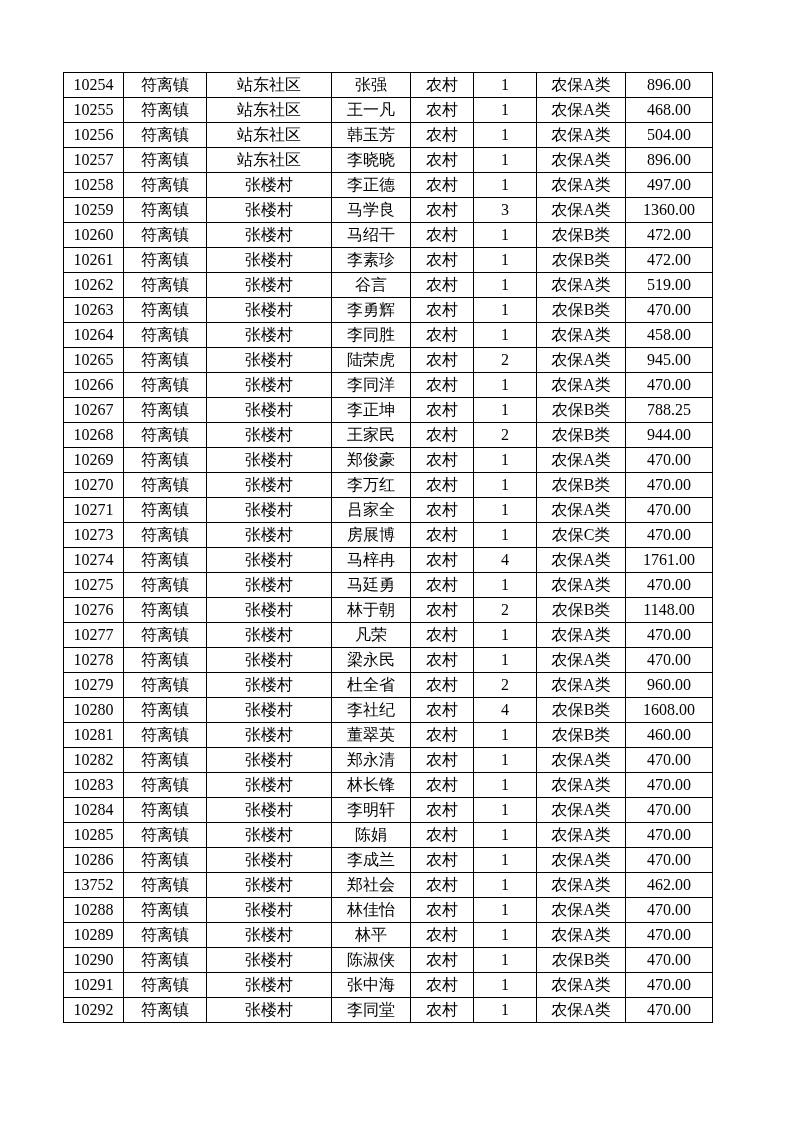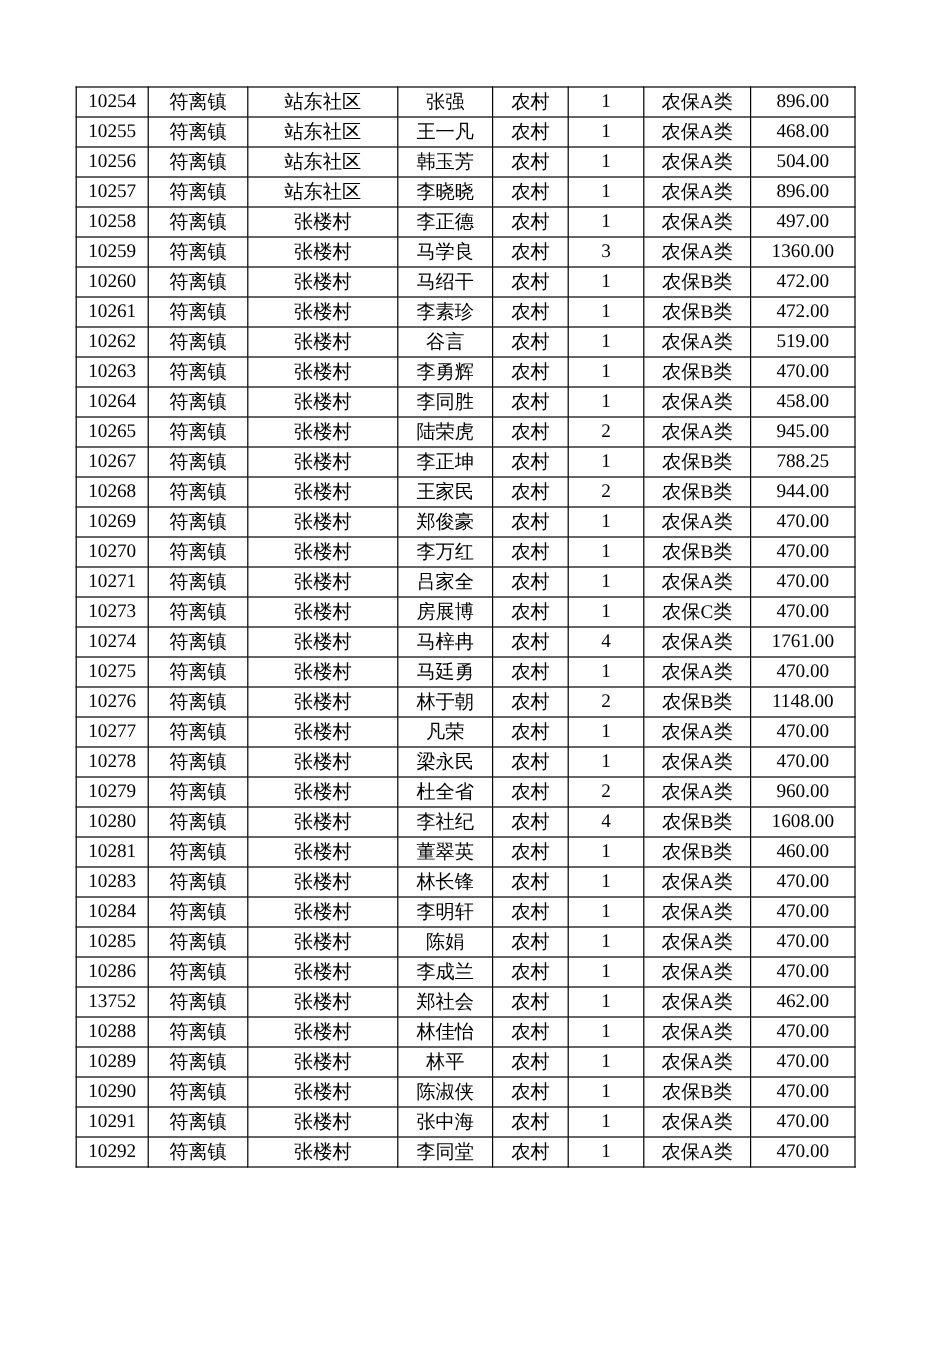--- a/index.html
+++ b/index.html
@@ -161,20 +161,30 @@
     <td class="col-id">10265</td>
     <td class="col-town">符离镇</td>
     <td class="col-village">张楼村</td>
     <td class="col-name">陆荣虎</td>
     <td class="col-res">农村</td>
     <td class="col-count">2</td>
     <td class="col-category">农保A类</td>
     <td class="col-amount">945.00</td>
   </tr>
         <tr>
+    <td class="col-id">10266</td>
+    <td class="col-town">符离镇</td>
+    <td class="col-village">张楼村</td>
+    <td class="col-name">李同洋</td>
+    <td class="col-res">农村</td>
+    <td class="col-count">1</td>
+    <td class="col-category">农保A类</td>
+    <td class="col-amount">470.00</td>
+  </tr>
+        <tr>
     <td class="col-id">10267</td>
     <td class="col-town">符离镇</td>
     <td class="col-village">张楼村</td>
     <td class="col-name">李正坤</td>
     <td class="col-res">农村</td>
     <td class="col-count">1</td>
     <td class="col-category">农保B类</td>
     <td class="col-amount">788.25</td>
   </tr>
         <tr>
@@ -299,20 +309,30 @@
   </tr>
         <tr>
     <td class="col-id">10281</td>
     <td class="col-town">符离镇</td>
     <td class="col-village">张楼村</td>
     <td class="col-name">董翠英</td>
     <td class="col-res">农村</td>
     <td class="col-count">1</td>
     <td class="col-category">农保B类</td>
     <td class="col-amount">460.00</td>
+  </tr>
+        <tr>
+    <td class="col-id">10282</td>
+    <td class="col-town">符离镇</td>
+    <td class="col-village">张楼村</td>
+    <td class="col-name">郑永清</td>
+    <td class="col-res">农村</td>
+    <td class="col-count">1</td>
+    <td class="col-category">农保A类</td>
+    <td class="col-amount">470.00</td>
   </tr>
         <tr>
     <td class="col-id">10283</td>
     <td class="col-town">符离镇</td>
     <td class="col-village">张楼村</td>
     <td class="col-name">林长锋</td>
     <td class="col-res">农村</td>
     <td class="col-count">1</td>
     <td class="col-category">农保A类</td>
     <td class="col-amount">470.00</td>

